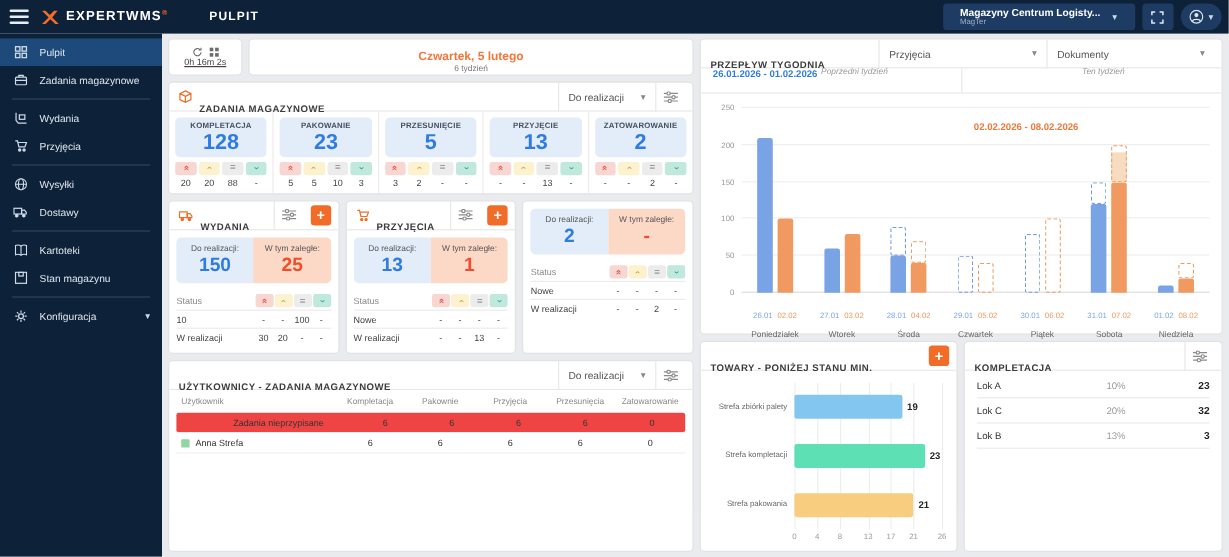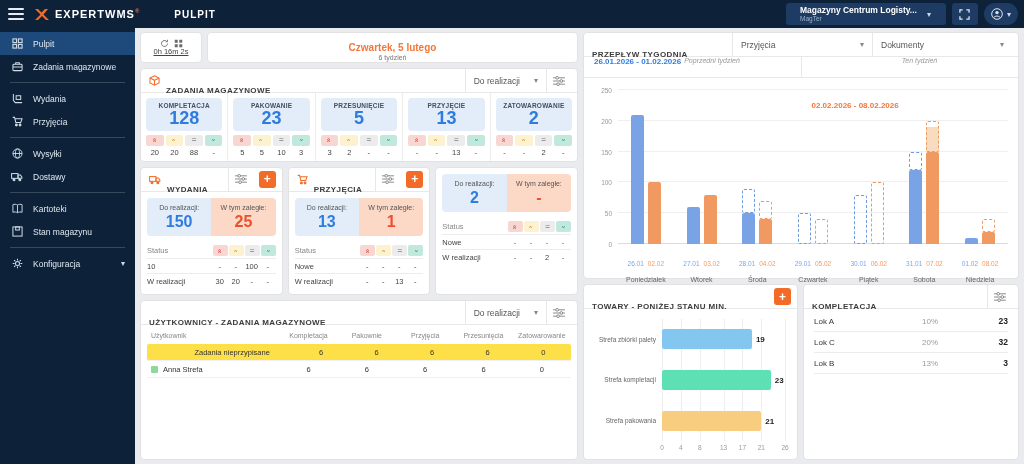--- a/index.html
+++ b/index.html
@@ -91,21 +91,21 @@
   .st-label { flex:1; font-size:7.5px; color:#444; }
   .st-head .st-label { color:#888; }
   .st-cell { width:16px; text-align:center; font-size:7.5px; color:#444; }
   .st-head .pcell { width:15px; height:11px; border-radius:2px; display:flex; align-items:center; justify-content:center; margin-left:1px; }
 
   
   .users-card { flex:1; display:flex; flex-direction:column; }
   .u-table { padding:2px 6px; font-size:7.5px; }
   .u-row { display:flex; align-items:center; height:17px; }
   .u-row.head { color:#888; font-size:7px; }
-  .u-row.hl { background:#fde047; border-radius:2px;padding-left:20px; }
+  .u-row.hl { background:#ef4444; border-radius:2px;padding-left:20px; }
   .u-name { flex:2.2; display:flex; align-items:center; gap:5px; padding-left:4px; }
   .u-name.centered { justify-content:center; }
   .u-cell { flex:1; text-align:center; }
   .u-dot { width:7px; height:7px; background:#8fd6a2; border-radius:1px; display:inline-block; }
   .u-row.data { border-bottom:1px solid #f0f0f0; }
 
   
   .week-card { height:247px; display:flex; flex-direction:column; }
   .wf-dates { display:flex; height:21px; border-bottom:1px solid #e8e8e8; font-size:8px; }
   .wf-half { flex:1; display:flex; align-items:flex-start; gap:3px; padding:0 10px; }

